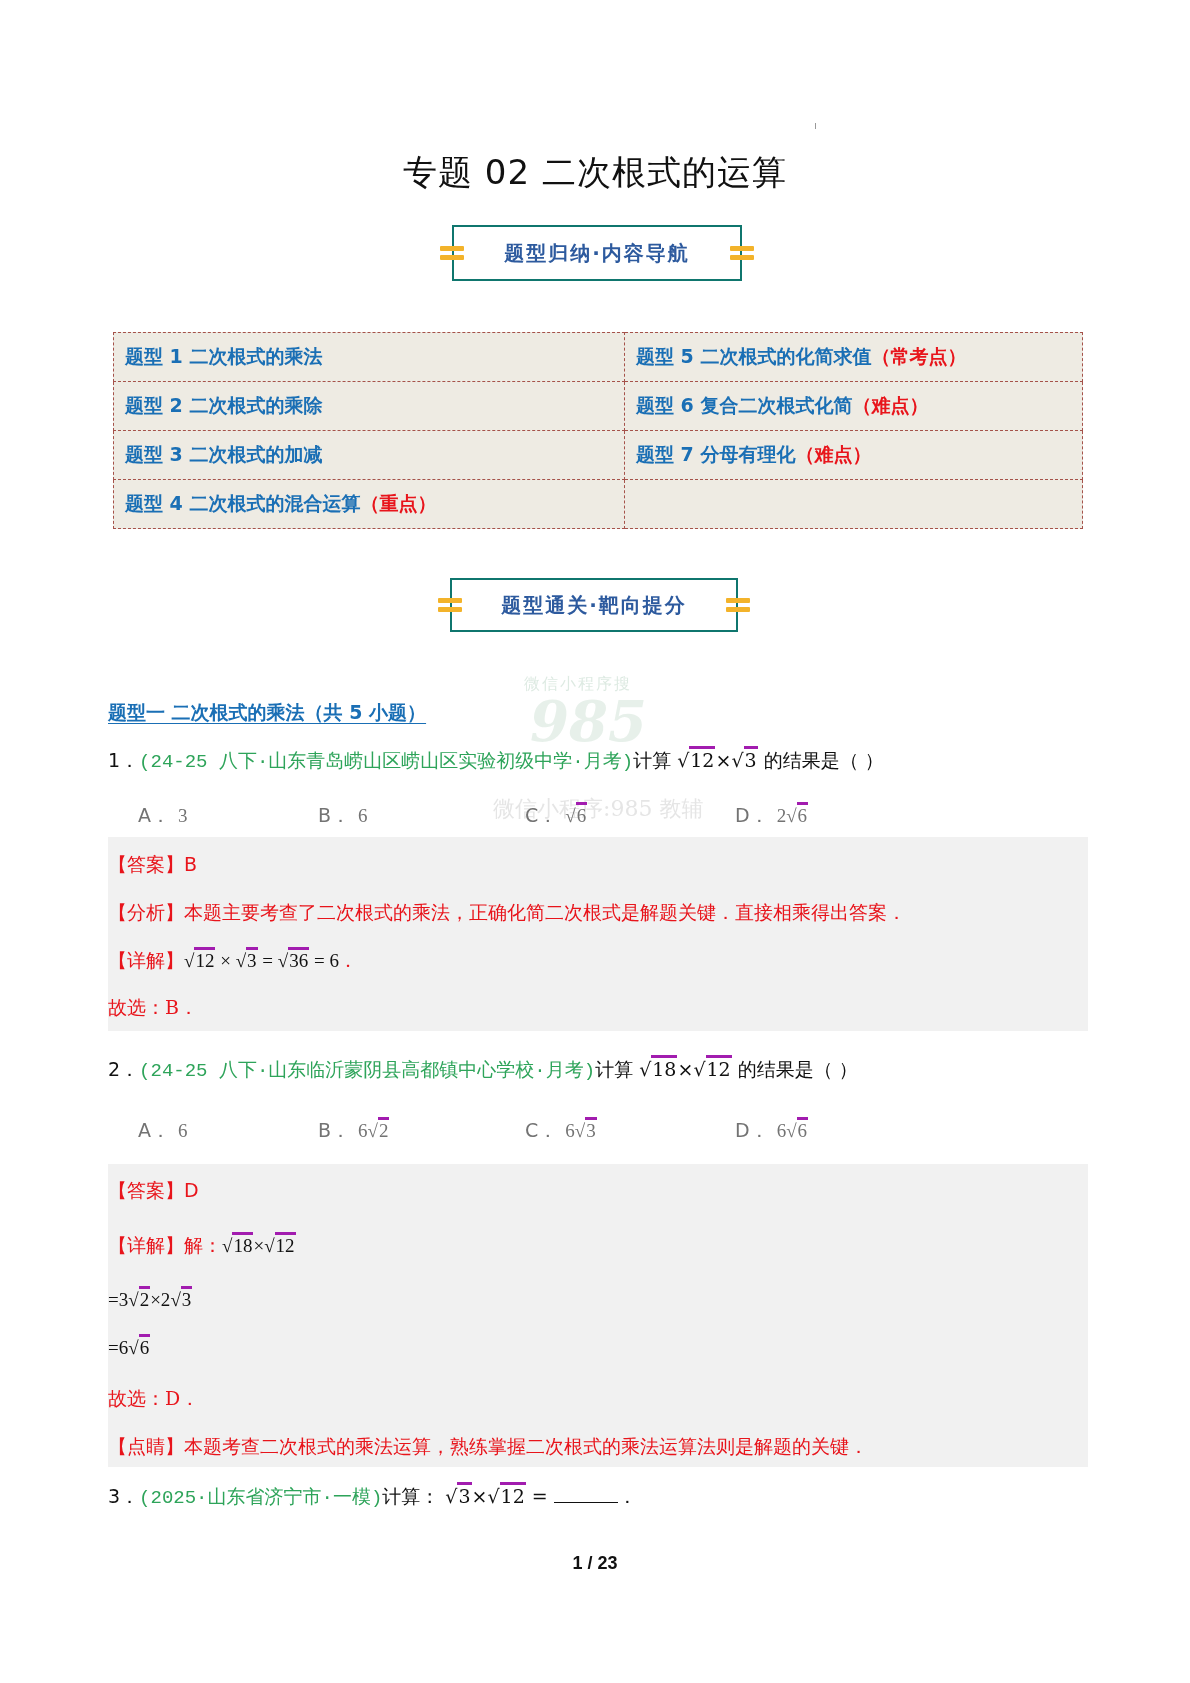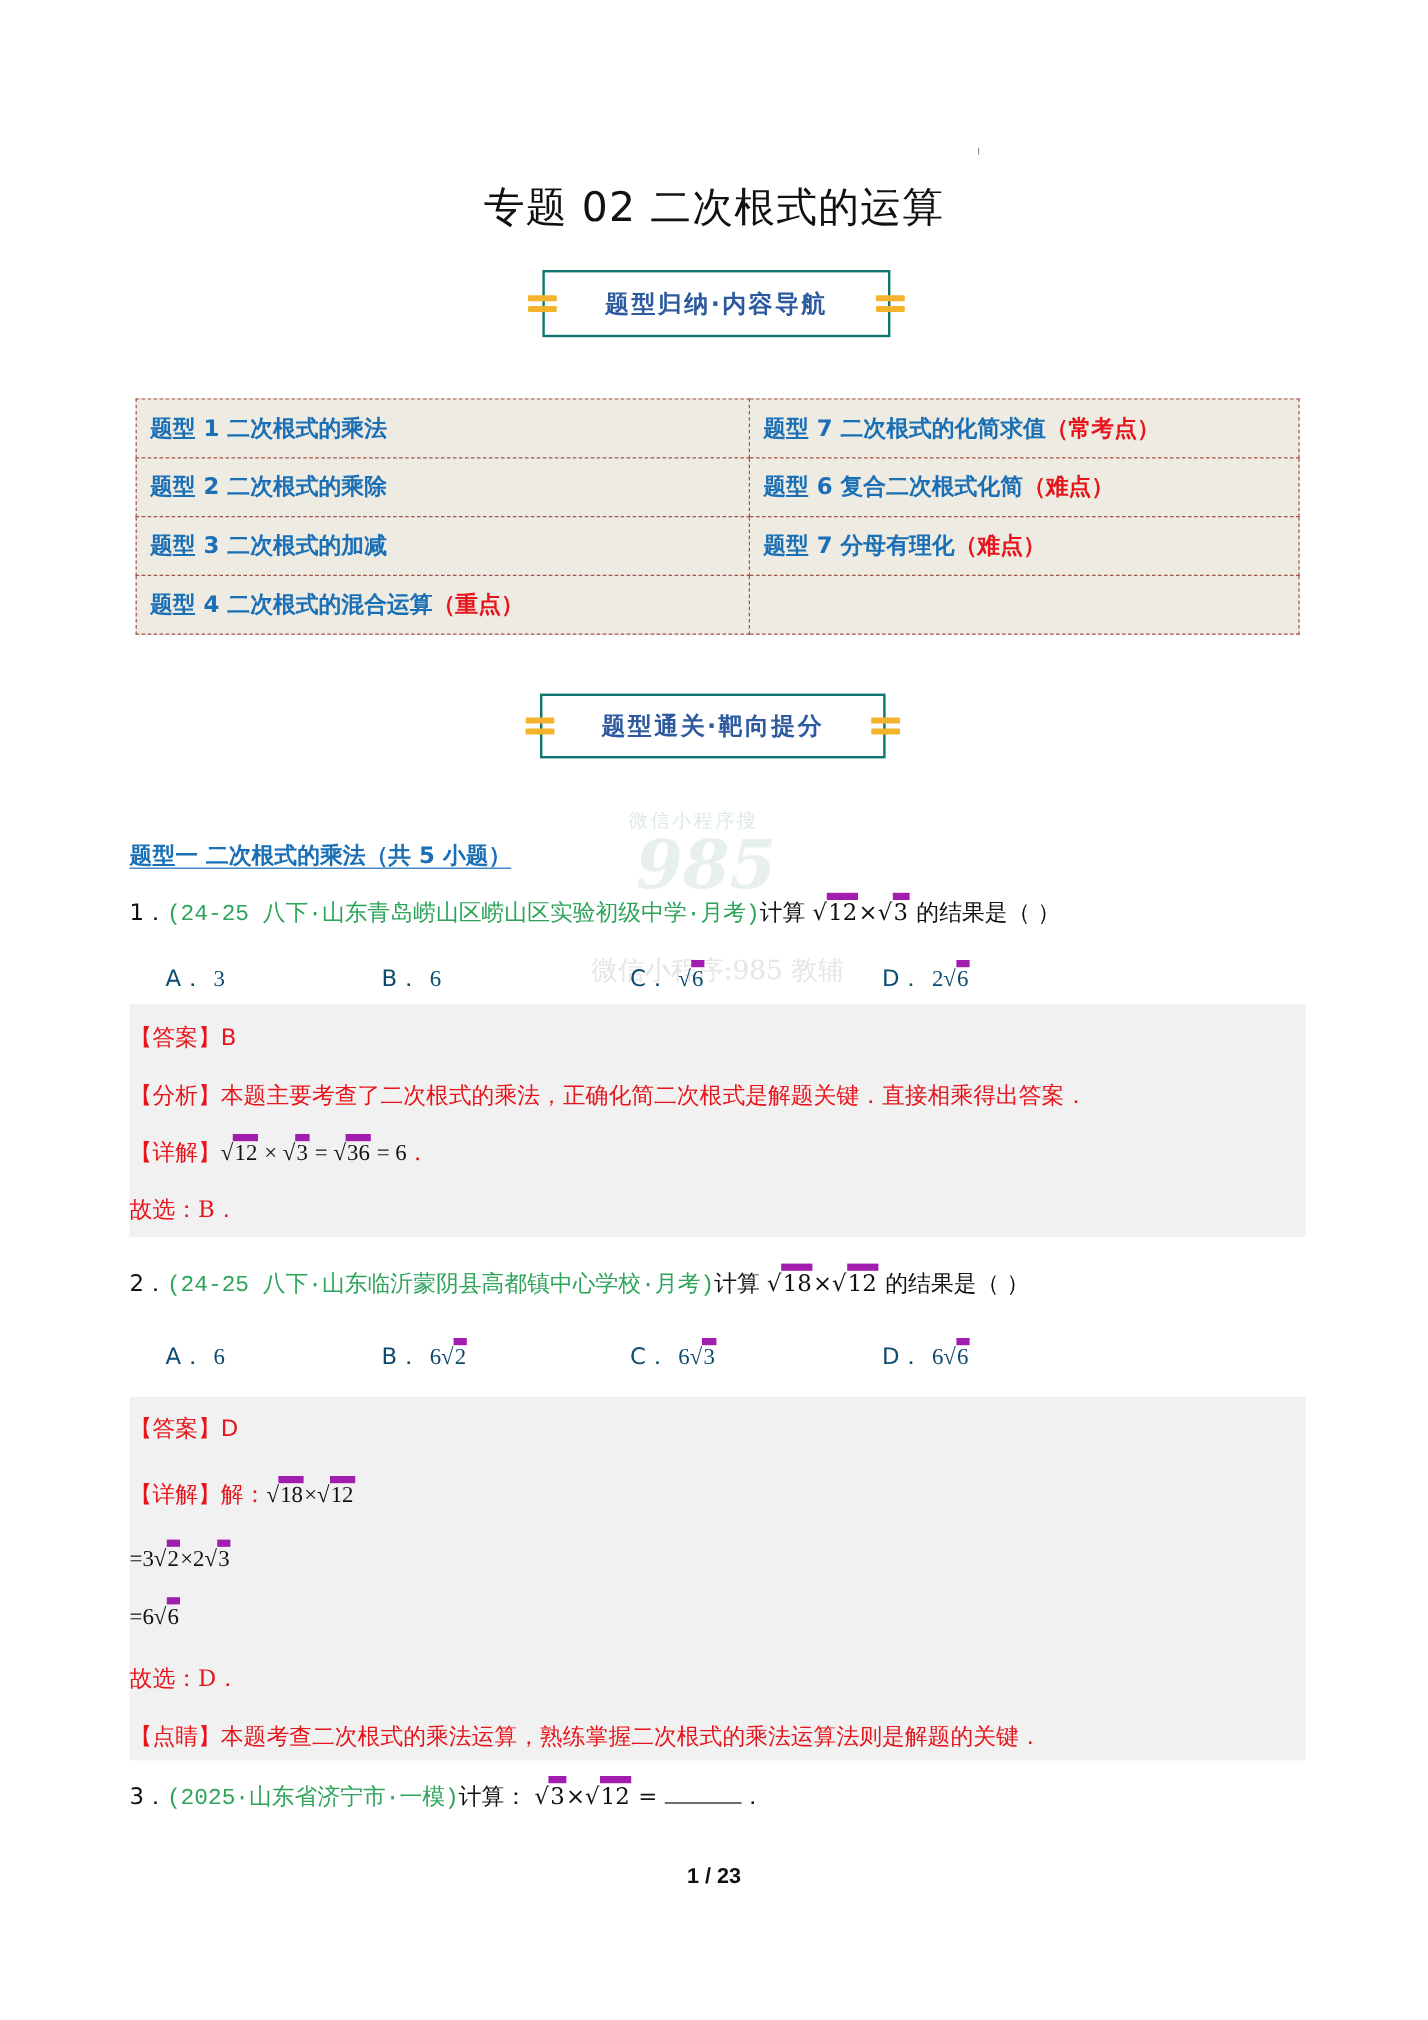--- a/index.html
+++ b/index.html
@@ -25,31 +25,31 @@
                   font-size: 19px; font-weight: bold; color: #1a6fb5; vertical-align: middle; }
   .nav-table td.left { width: 499px; }
   .tag { color: #e8141b; }
 
   .section-heading { left: 108px; top: 700px; font-size: 19px; font-weight: bold; color: #1a6fb5;
                      text-decoration: underline; text-underline-offset: 4px; }
 
   .q { left: 108px; font-size: 19px; color: #111; font-family: "DejaVu Serif", "Liberation Serif", serif; white-space: nowrap; }
   .q .num { font-family: "DejaVu Sans", sans-serif; }
   .q .src { color: #2ea45a; font-family: Liberation Mono, monospace; }
-  .opt { font-size: 19px; font-family: "DejaVu Sans", sans-serif; color: #0c4a6e; white-space: nowrap; }
+  .opt { font-size: 19px; font-family: "DejaVu Sans", sans-serif; color: #737373; white-space: nowrap; }
   .opt .val { font-family: "Liberation Serif", "DejaVu Serif", serif; margin-left: 8px; }
 
   .ans-box { left: 108px; width: 980px; background: #f1f1f1; }
   .ans-line { position: absolute; left: 0; font-size: 19px; color: #e8141b; white-space: nowrap;
               font-family: "DejaVu Serif", "Liberation Serif", serif; }
   .ans-line .math { color: #111; font-family: "Liberation Serif", "DejaVu Serif", serif; }
   .ans-line .latin { font-family: "DejaVu Sans", sans-serif; }
 
   .sqrt { display: inline-block; }
-  .sqrt .rad { border-top: 6px solid #a21caf; padding: 0 1px; }
+  .sqrt .rad { border-top: 3px solid #a21caf; padding: 0 1px; }
 
   .watermark { color: rgba(120,170,140,0.25); font-family: "DejaVu Serif", serif; }
   .wm-top { left: 524px; top: 674px; font-size: 16px; letter-spacing: 2px; }
   .wm-985 { left: 530px; top: 688px; font-size: 56px; font-weight: bold; font-style: italic; color: rgba(120,170,140,0.18); }
   .wm-bottom { left: 493px; top: 794px; font-size: 22px; color: rgba(150,150,150,0.25); }
 
   .blank { display: inline-block; width: 64px; border-bottom: 1px solid #111; height: 18px; vertical-align: baseline; }
   .page-num { left: 0; width: 1190px; top: 1553px; text-align: center; font-size: 18px; font-weight: bold; font-family: "Liberation Sans", sans-serif; }
 </style>
 </head>
@@ -61,21 +61,21 @@
 <div class="abs banner" style="left:452px; top:225px; width:290px; height:56px;">
   <span class="banner-deco left"></span>
   <span>题型归纳·内容导航</span>
   <span class="banner-deco right"></span>
 </div>
 
 <table class="abs nav-table">
   <tbody>
       <tr>
     <td class="left"><span>题型 1  二次根式的乘法</span><span class="tag"></span></td>
-    <td><span>题型 7  二次根式的化简求值</span><span class="tag">（常考点）</span></td>
+    <td><span>题型 5  二次根式的化简求值</span><span class="tag">（常考点）</span></td>
   </tr>
   <tr>
     <td class="left"><span>题型 2  二次根式的乘除</span><span class="tag"></span></td>
     <td><span>题型 6  复合二次根式化简</span><span class="tag">（难点）</span></td>
   </tr>
   <tr>
     <td class="left"><span>题型 3  二次根式的加减</span><span class="tag"></span></td>
     <td><span>题型 7  分母有理化</span><span class="tag">（难点）</span></td>
   </tr>
   <tr>

